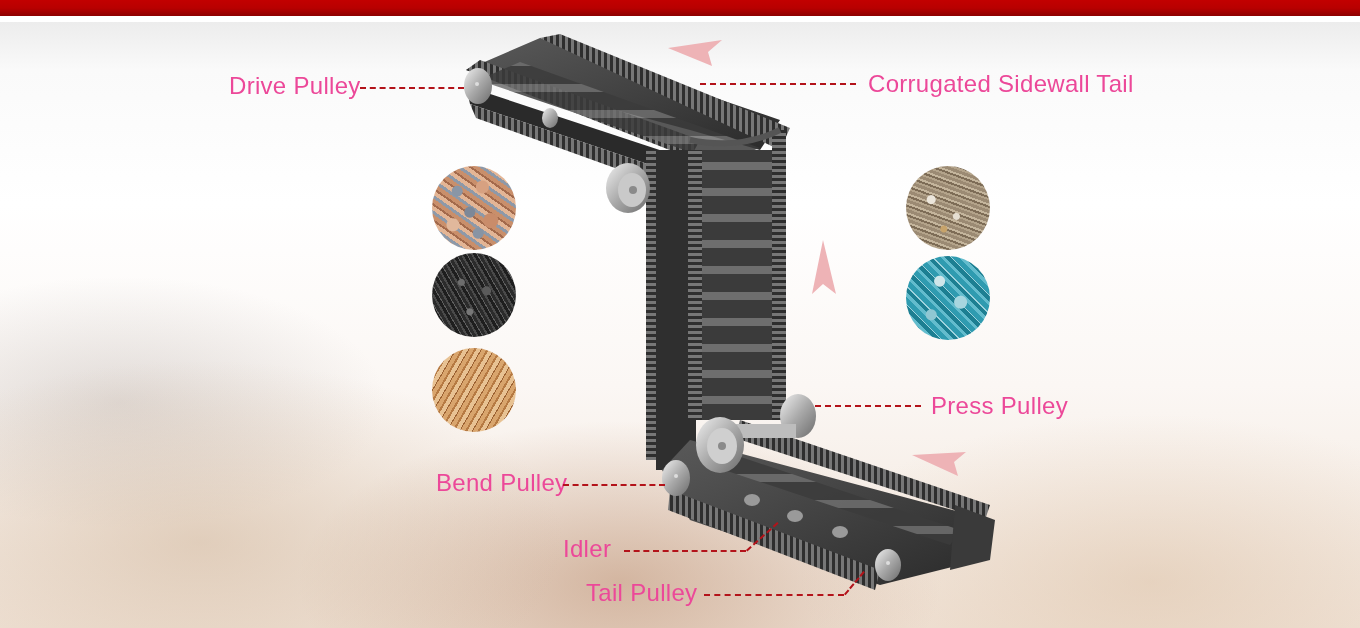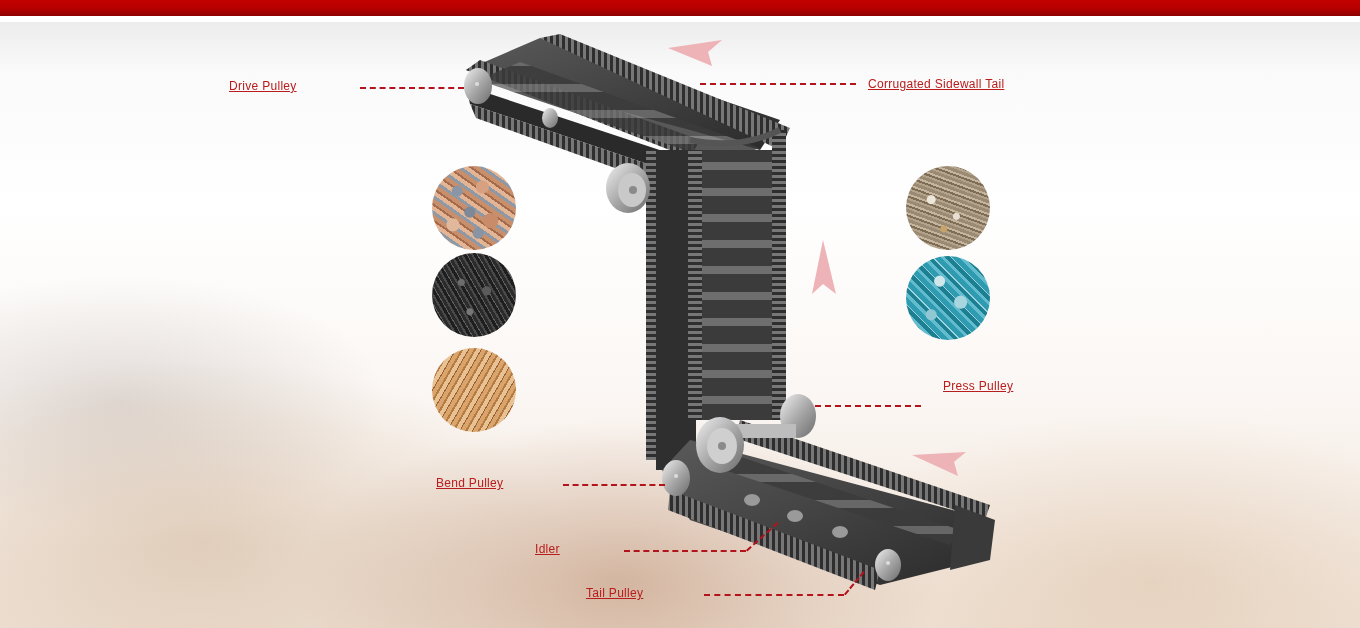--- a/index.html
+++ b/index.html
@@ -20,22 +20,22 @@
     .stage {
       position: absolute; left: 0; top: 22px; width: 1360px; height: 606px;
       background:
         radial-gradient(ellipse 520px 260px at 200px 520px, rgba(200,170,140,0.45), rgba(255,255,255,0) 70%),
         radial-gradient(ellipse 460px 230px at 620px 560px, rgba(185,140,110,0.55), rgba(255,255,255,0) 70%),
         radial-gradient(ellipse 500px 240px at 1150px 560px, rgba(215,185,155,0.45), rgba(255,255,255,0) 70%),
         radial-gradient(ellipse 380px 180px at 120px 380px, rgba(175,165,160,0.35), rgba(255,255,255,0) 70%),
         linear-gradient(to bottom, #ececec 0%, #fafafa 8%, #ffffff 30%, #fbf7f4 60%, #f1e4d8 100%);
     }
     .label {
-      position: absolute; font-size: 12px; color: #b91c1c; white-space: nowrap;
-      letter-spacing: 0.3px; line-height: 20px; text-decoration: underline;
+      position: absolute; font-size: 24px; color: #ec4899; white-space: nowrap;
+      letter-spacing: 0.3px; line-height: 20px;
     }
     .dash {
       position: absolute; height: 0; border-top: 2px dashed #b3131a;
     }
     .dash-diag {
       position: absolute; height: 0; border-top: 2px dashed #b3131a;
       transform-origin: 0 0;
     }
     .material {
       position: absolute; width: 84px; height: 84px; border-radius: 50%;
@@ -192,25 +192,25 @@
 <div class="material mat-wood" style="left:432px;top:348px;"></div>
 <div class="material mat-sand" style="left:906px;top:166px;"></div>
 <div class="material mat-glass" style="left:906px;top:256px;"></div>
 
 <div class="label" style="left:229px;top:76px;">Drive Pulley</div>
 <div class="dash" style="left:360px;top:87px;width:104px;"></div>
 
 <div class="label" style="left:868px;top:74px;">Corrugated Sidewall Tail</div>
 <div class="dash" style="left:700px;top:83px;width:156px;"></div>
 
-<div class="label" style="left:931px;top:376px;margin-left:12px;">Press Pulley</div>
+<div class="label" style="left:931px;top:396px;">Press Pulley</div>
 <div class="dash" style="left:815px;top:405px;width:106px;"></div>
 
 <div class="label" style="left:428px;top:473px;margin-left:8px;">Bend Pulley</div>
 <div class="dash" style="left:563px;top:484px;width:102px;"></div>
 
-<div class="label" style="left:535px;top:539px;">Idler</div>
+<div class="label" style="left:563px;top:539px;">Idler</div>
 <div class="dash" style="left:624px;top:550px;width:122px;"></div>
 <div class="dash-diag" style="left:746px;top:550px;width:42px;transform:rotate(-42deg);"></div>
 
 <div class="label" style="left:586px;top:583px;">Tail Pulley</div>
 <div class="dash" style="left:704px;top:594px;width:140px;"></div>
 <div class="dash-diag" style="left:844px;top:594px;width:30px;transform:rotate(-50deg);"></div>
 
 </body></html>

